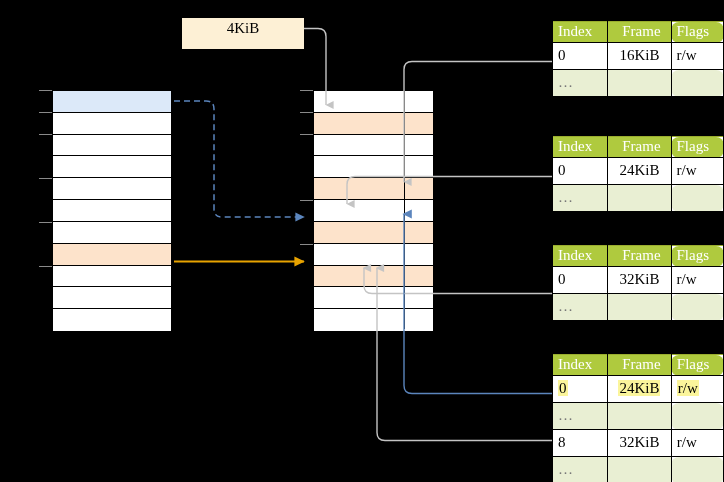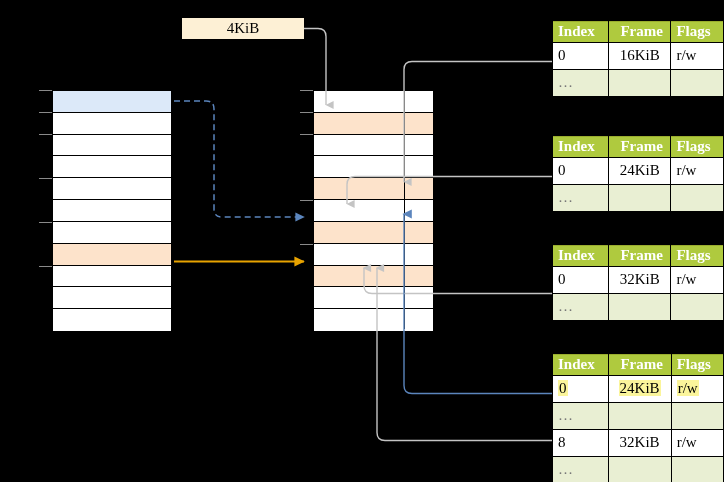--- a/index.html
+++ b/index.html
@@ -6,45 +6,45 @@
   html,body{margin:0;padding:0;background:#000;}
   body{width:724px;height:482px;overflow:hidden;
        font-family:"Liberation Serif","DejaVu Serif",serif;}
   #stage{position:relative;width:724px;height:482px;background:#000;}
 
   
   .abs{position:absolute;box-sizing:border-box;}
 
   
   .tag{background:#fdf0d5;color:#000;font-size:15px;text-align:center;
-       line-height:21px;height:21px;}
+       line-height:21px;height:31px;}
 
   
   .colwrap{border:1px solid #000;background:#fff;}
   .cell{box-sizing:border-box;border-bottom:1px solid #000;background:#fff;}
   .cell:last-child{border-bottom:none;}
   .cell.blue{background:#dce9f9;}
   .cell.peach{background:#fde3cb;}
 
   
   .vdiv{position:absolute;top:0;bottom:0;width:1px;background:#000;}
 
   
   table.pte{border-collapse:collapse;background:#fff;
             border:1px solid #9aad2e;}
-  table.pte th{background:#afca3e;color:#fff;font-weight:bold;font-size:15px;
+  table.pte th{background:#afca3e;color:#fff;font-weight:normal;font-size:15px;
                text-align:left;padding:1px 1px 2px 5px;border:1px solid #000;
                border-top:none;}
   table.pte td{font-size:15px;color:#000;text-align:left;
                padding:1px 5px 2px 5px;border:1px solid #000;background:#fff;
                height:23px;}
   table.pte tr.dots td{background:#e9efd3;color:#777;border-color:#000;}
   table.pte th.c-index,table.pte td.c-index{width:56px;}
   table.pte th.c-frame,table.pte td.c-frame{width:62px;text-align:center;}
-  table.pte th.c-flags,table.pte td.c-flags{width:52px;}
+  table.pte th.c-flags,table.pte td.c-flags{width:52px;border-radius:8px;}
   .hl{background:#fbf59b;padding:0 1px;}
 
   
   svg.overlay{position:absolute;left:0;top:0;width:724px;height:482px;
               pointer-events:none;}
 </style>
 </head>
 <body>
 
 <div id="stage">

